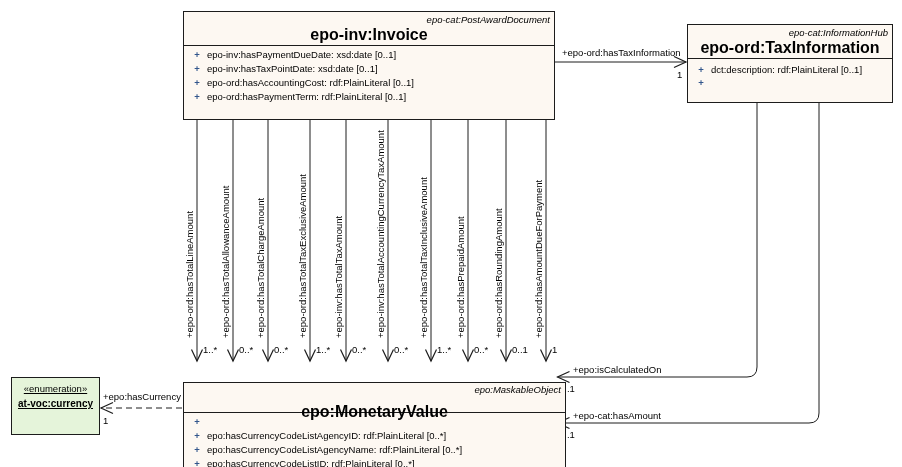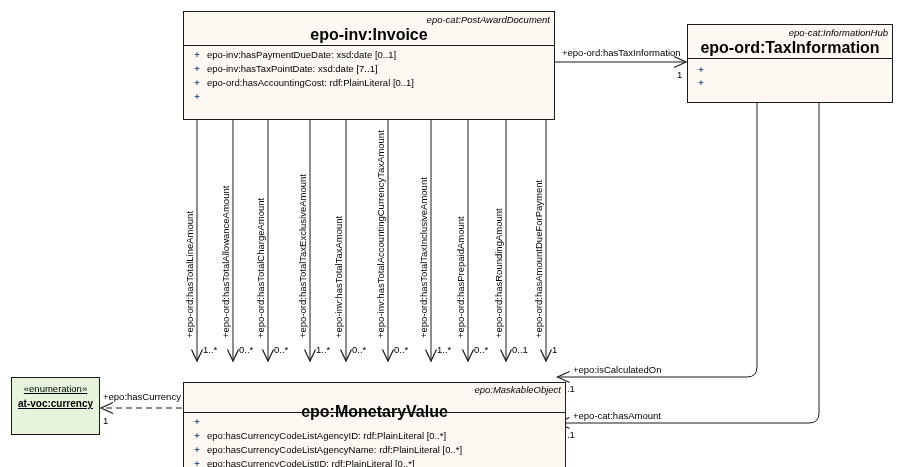--- a/index.html
+++ b/index.html
@@ -153,40 +153,42 @@
       <div class="stereo">epo-cat:PostAwardDocument</div>
       <div class="cname">epo-inv:Invoice</div>
     </div>
     <div class="attrs">
       <div class="attr">
           <span class="vis">+</span>
           <span class="atxt">epo-inv:hasPaymentDueDate: xsd:date [0..1]</span>
         </div>
       <div class="attr">
           <span class="vis">+</span>
-          <span class="atxt">epo-inv:hasTaxPointDate: xsd:date [7..1]</span>
+          <span class="atxt">epo-inv:hasTaxPointDate: xsd:date [0..1]</span>
         </div>
       <div class="attr">
           <span class="vis">+</span>
           <span class="atxt">epo-ord:hasAccountingCost: rdf:PlainLiteral [0..1]</span>
         </div>
       <div class="attr">
           <span class="vis">+</span>
+          <span class="atxt">epo-ord:hasPaymentTerm: rdf:PlainLiteral [0..1]</span>
         </div>
     </div>
   </div>
 
   <div class="uml-box" id="box-taxinfo">
     <div class="hdr">
       <div class="stereo">epo-cat:InformationHub</div>
       <div class="cname">epo-ord:TaxInformation</div>
     </div>
     <div class="attrs">
       <div class="attr">
           <span class="vis">+</span>
+          <span class="atxt">dct:description: rdf:PlainLiteral [0..1]</span>
         </div>
       <div class="attr">
           <span class="vis">+</span>
         </div>
     </div>
   </div>
 
   <div class="uml-box" id="box-monetary">
     <div class="hdr">
       <div class="stereo">epo:MaskableObject</div>

